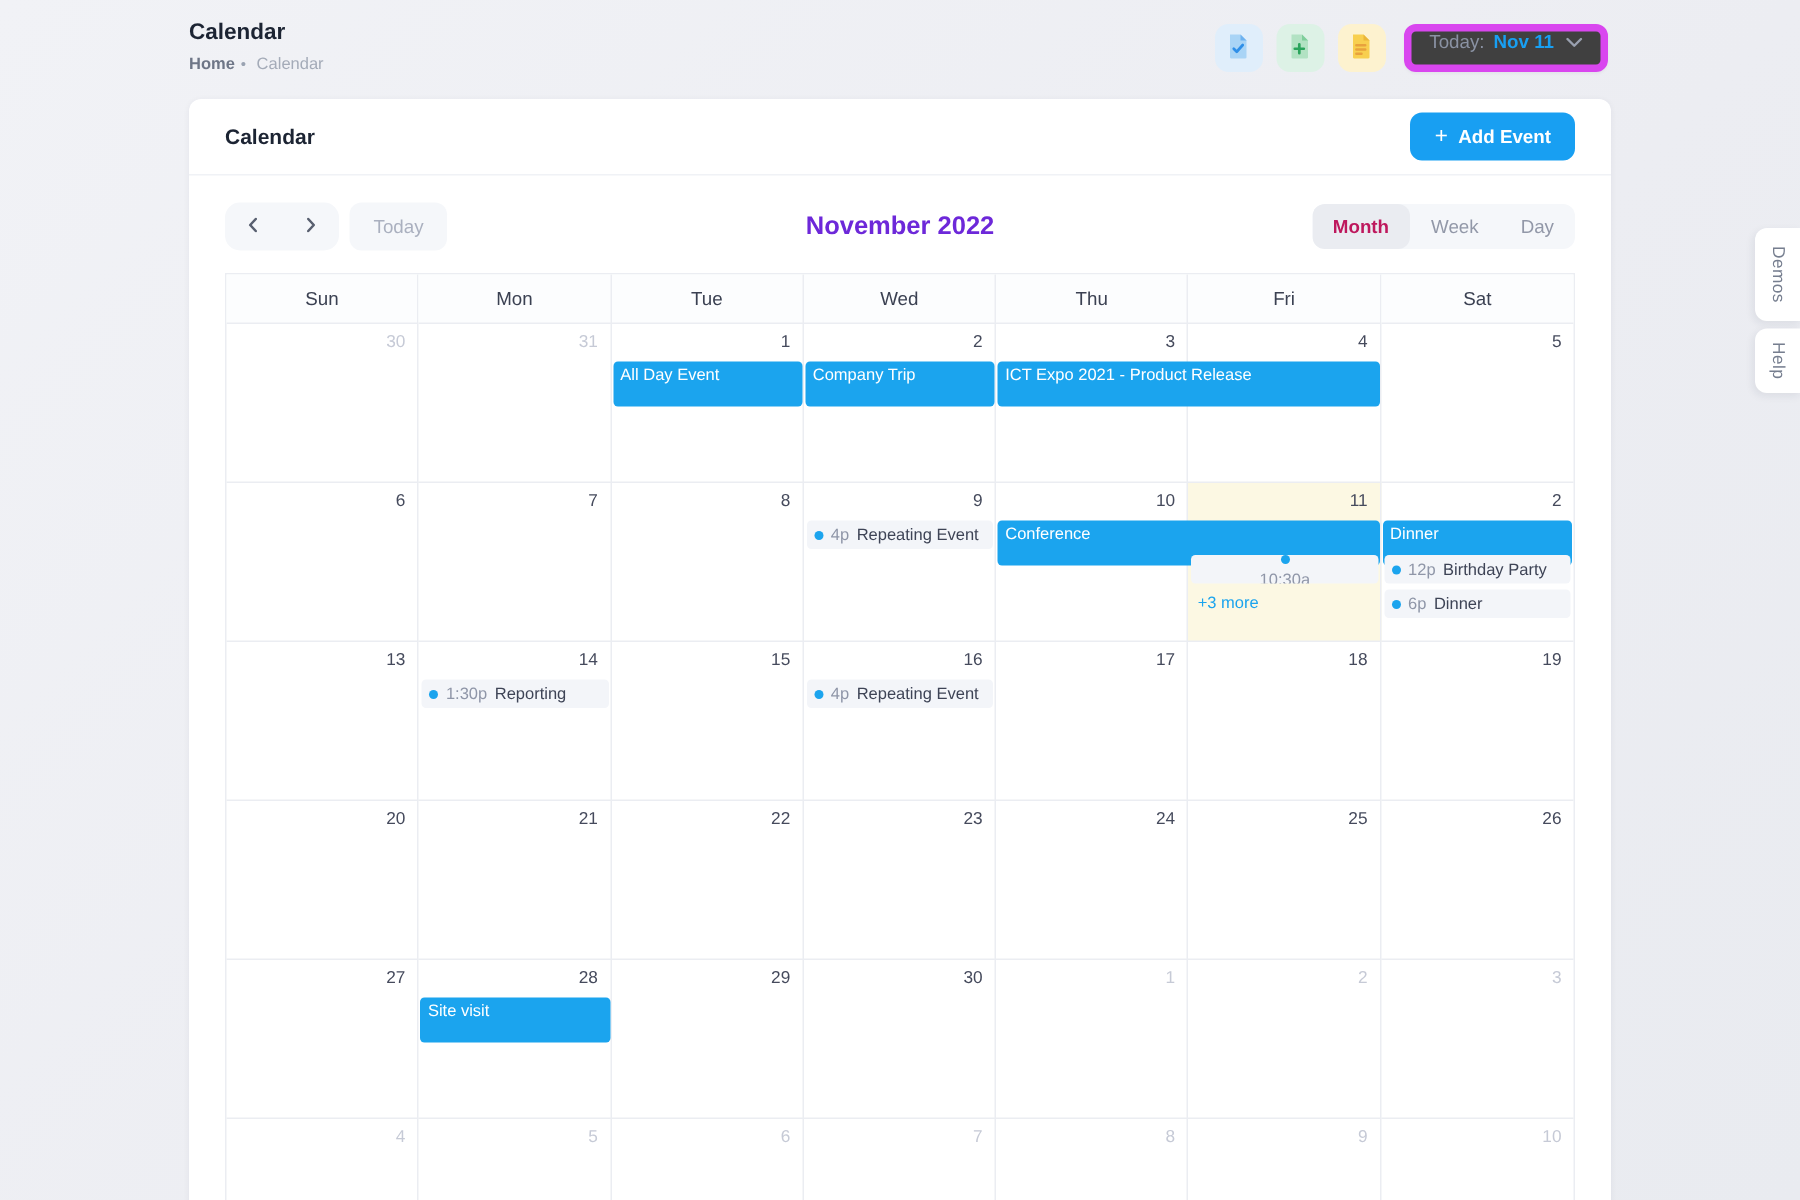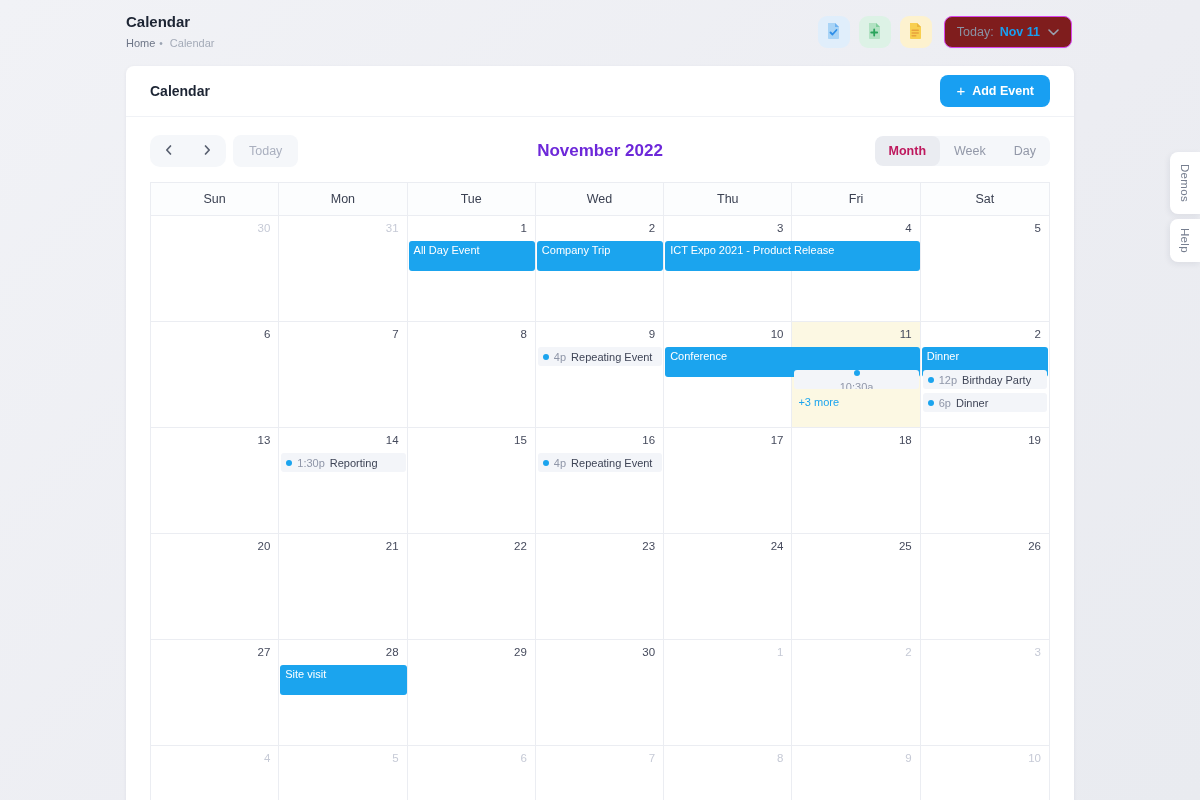--- a/index.html
+++ b/index.html
@@ -9,32 +9,32 @@
     background:linear-gradient(135deg,#f1f2f6 0%,#ecedf2 60%,#e9ebf0 100%);
     position:relative; color:#3e4456;
     --accent:#189ff2; --event:#1ba4ee; --line:#ebedf2; --today-bg:#fcf8e3;
     --icon-blue:#2f8fe8; --icon-green:#2aa45c; --icon-yellow:#e8a23d;
   }
 
   
   .top { position:absolute; left:126px; top:13px; }
   .page-title { font-size:15px; font-weight:700; color:#1c2433; }
   .breadcrumb { margin-top:7px; font-size:11px; display:flex; align-items:center; gap:4px; }
-  .bc-home { color:#6e7687; font-weight:400; }
+  .bc-home { color:#6e7687; font-weight:700; }
   .bc-dot { color:#9aa3b2; font-size:10px; margin-right:3px; }
   .bc-current { color:#a4abb8; }
 
   .top-right { position:absolute; top:16px; right:128px; display:flex; align-items:center; gap:9px; }
   .hicon-btn { width:32px; height:32px; border:none; border-radius:9px; display:flex; align-items:center; justify-content:center; cursor:pointer; }
   .hicon-btn.blue { background:#e0eefb; }
   .hicon-btn.green { background:#ddf2e6; }
   .hicon-btn.yellow { background:#fdf2cf; }
   .today-drop {
-    height:32px; background:#7f1d1d; border:1px solid #d946ef; border-radius:8px;
-    display:flex; align-items:center; gap:6px; padding:0 12px; cursor:pointer;
+    height:32px; background:#404040; border:5px solid #d946ef; border-radius:8px;
+    display:flex; align-items:flex-start; gap:6px; padding:0 12px; cursor:pointer;
     box-shadow:0 1px 2px rgba(25,35,60,.04); font-size:12.5px; margin-left:3px;
   }
   .today-drop .t-label { color:#8a92a3; }
   .today-drop .t-value { color:var(--accent); font-weight:700; }
   .today-drop svg { margin-left:2px; }
 
   
   .card {
     position:absolute; left:126px; top:66px; width:948px; height:840px;
     background:#fff; border-radius:8px; box-shadow:0 1px 4px rgba(25,35,60,.06);

